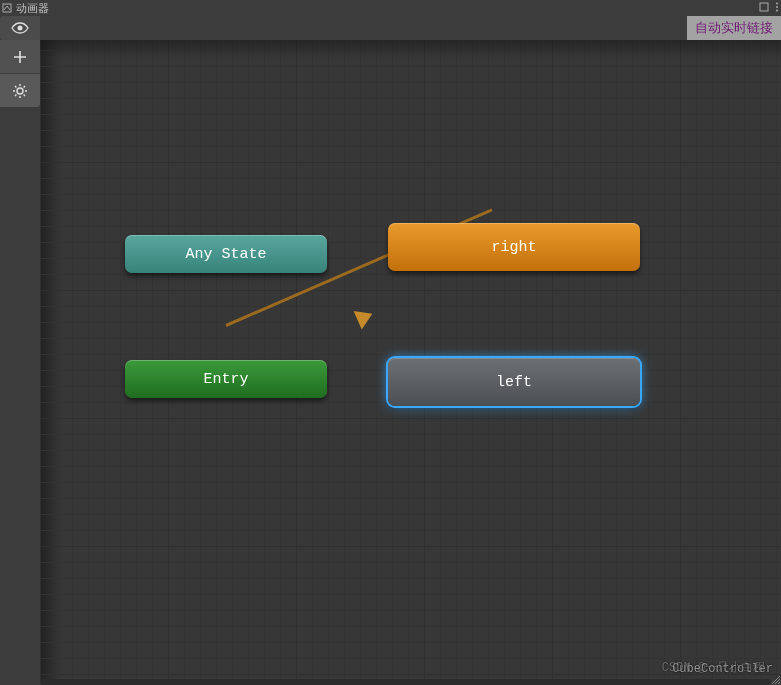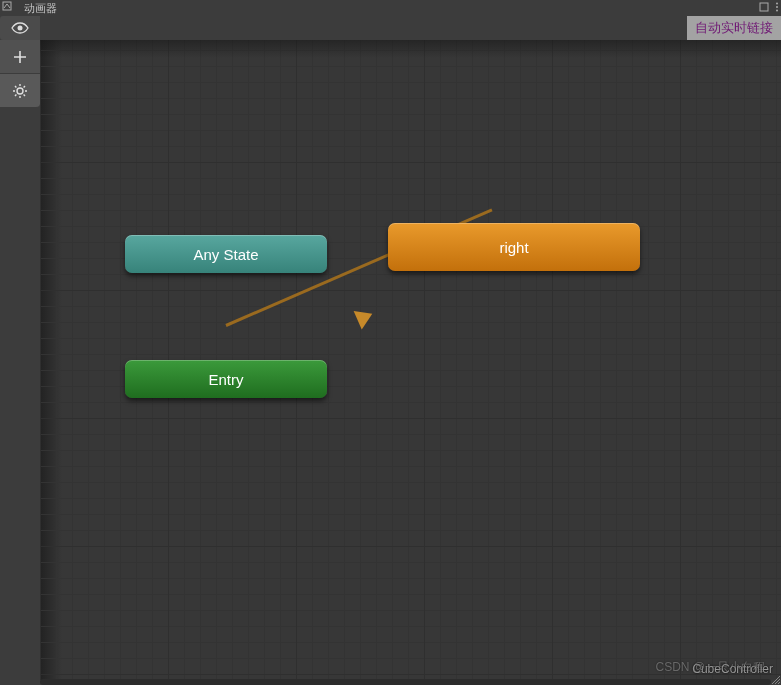--- a/index.html
+++ b/index.html
@@ -14,21 +14,21 @@
     }
     .titlebar {
       height: 16px;
       background: #3c3c3c;
       display: flex;
       align-items: center;
       justify-content: space-between;
       padding: 0 2px;
       font-size: 11px;
     }
-    .titlebar-left { display: flex; align-items: flex-start; gap: 12px; }
+    .titlebar-left { display: flex; align-items: center; gap: 4px; }
     .titlebar-right { display: flex; align-items: center; gap: 6px; }
     .title-icon { width: 10px; height: 10px; display:inline-block; }
     .breadcrumb-row {
       height: 24px;
       display: flex;
       align-items: stretch;
       background: #3c3c3c;
     }
     .layer-toggle {
       width: 40px;
@@ -85,20 +85,21 @@
       justify-content: center;
       background: #515151;
       border-bottom: 1px solid #3c3c3c;
     }
     .side-toolbar .tool.last { background:#595959; border-radius: 0 0 4px 0; }
     .canvas-wrap {
       flex: 1;
       position: relative;
       background: #373737;
       overflow: hidden;
+      font-family: Liberation Mono, monospace;
     }
     .grid {
       position: absolute;
       inset: 0;
       background-image:
         linear-gradient(#2f2f2f 1px, transparent 1px),
         linear-gradient(90deg, #2f2f2f 1px, transparent 1px),
         linear-gradient(#333 1px, transparent 1px),
         linear-gradient(90deg, #333 1px, transparent 1px);
       background-size: 128px 128px, 128px 128px, 16px 16px, 16px 16px;
@@ -267,20 +268,23 @@
 
     <div class="node node-anystate">
       <span>Any State</span>
     </div>
     <div class="node node-entry">
       <span>Entry</span>
     </div>
     <div class="node node-right">
       <span>right</span>
     </div>
+    <div class="node node-left">
+      <span>left</span>
+    </div>
 
     <div class="footer">
       <span>CubeController</span>
       <span class="overlay">CSDN @一只小白程</span>
     </div>
   </div>
 </div>
 
 <div class="hscroll"></div>
 <div class="resize-handle">

